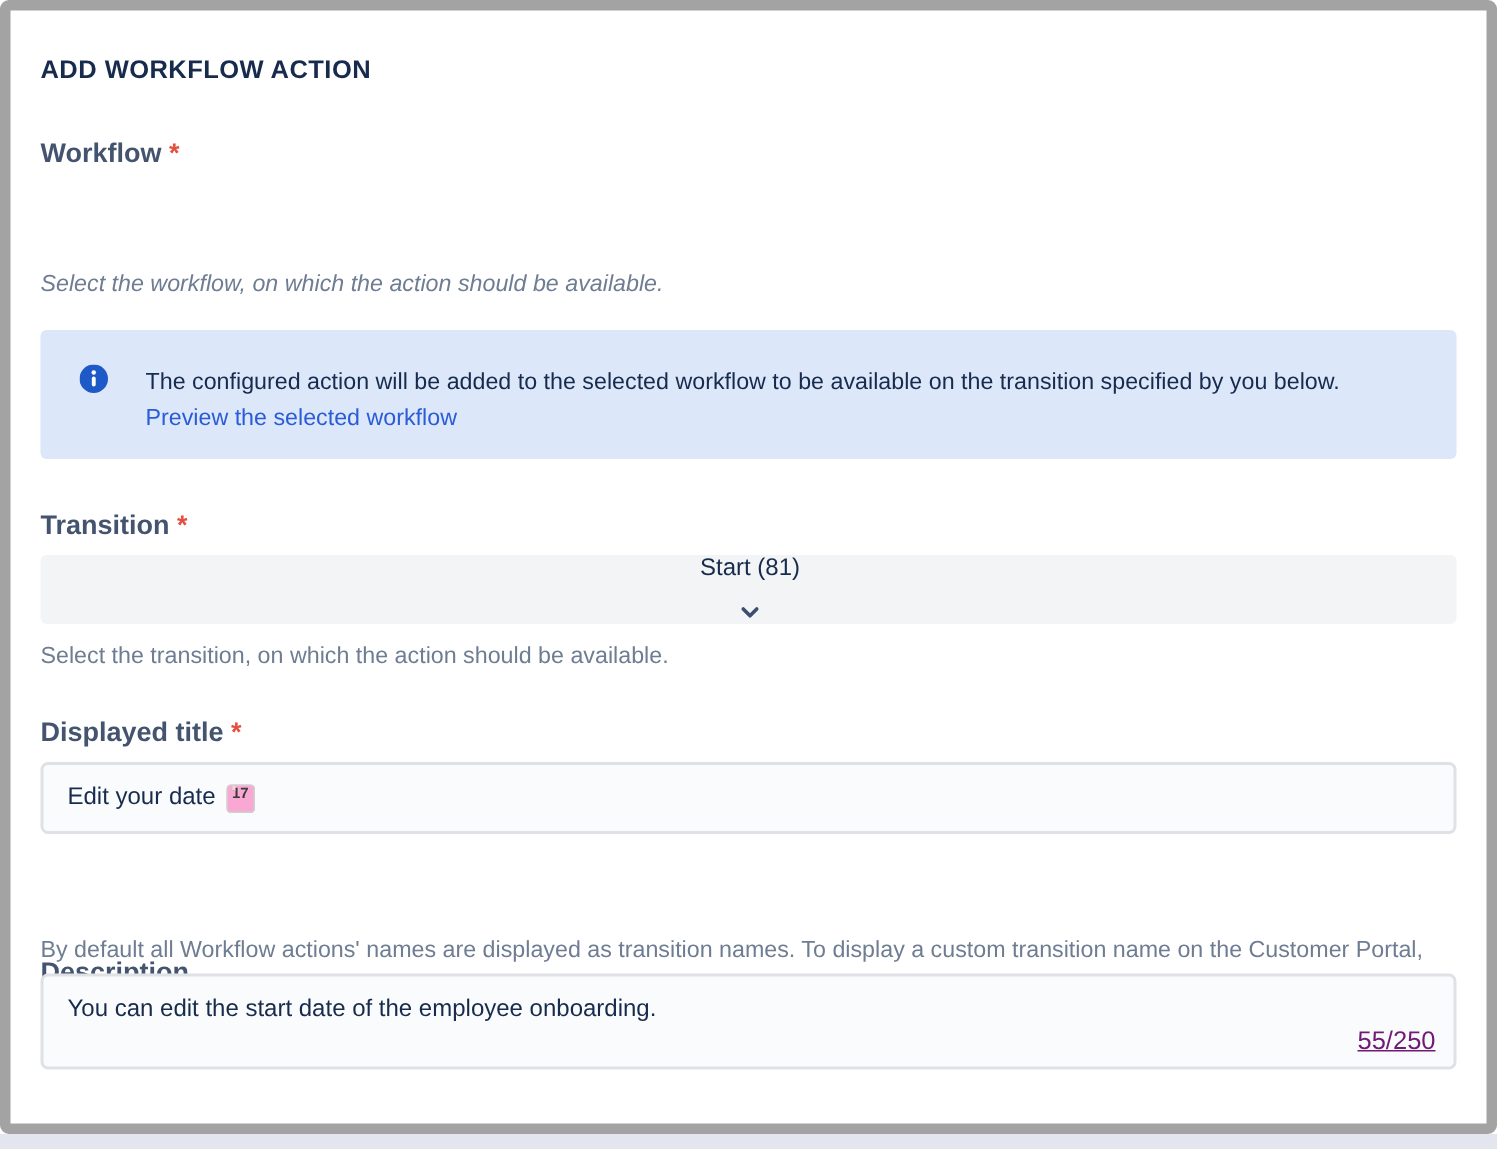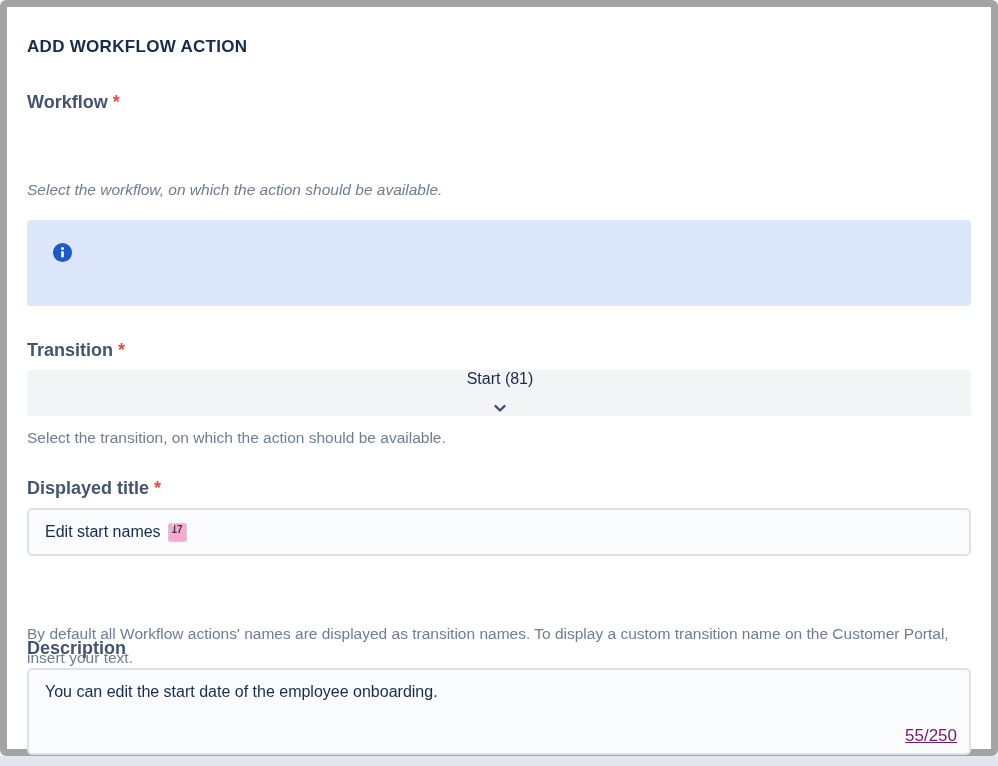--- a/index.html
+++ b/index.html
@@ -145,22 +145,22 @@
     text-align: center;
     font-size: 10px;
     line-height: 13px;
     font-weight: 700;
     color: #3b3b3b;
     font-style: normal;
   }
   .textarea-wrap {
     position: absolute;
     left: 20px; right: 20px;
-    top: 661px;
-    height: 87px;
+    top: 642px;
+    height: 64px;
   }
   .textarea {
     width: 100%; height: 100%;
     background: #fafbfc;
     border: 2px solid #dfe1e6;
     border-radius: 5px;
     padding: 11px 16px;
     font-family: "Liberation Sans", sans-serif;
     font-size: 16px;
     line-height: 22px;
@@ -194,20 +194,24 @@
   <p class="helper" style="top:171px;font-style:italic;">Select the workflow, on which the action should be available.</p>
 
   <div class="banner">
     <span class="banner-icon">
       <svg width="19" height="19" viewBox="0 0 19 19">
         <circle cx="9.5" cy="9.5" r="9.5" fill="#1e59c8"></circle>
         <circle cx="9.5" cy="5.4" r="1.5" fill="#ffffff"></circle>
         <rect x="8.2" y="8" width="2.6" height="6.6" rx="1.3" fill="#ffffff"></rect>
       </svg>
     </span>
+    <div class="banner-body">
+      <div class="banner-message">The configured action will be added to the selected workflow to be available on the transition specified by you below.</div>
+      <a class="banner-link">Preview the selected workflow</a>
+    </div>
   </div>
 
   <div class="label-row" style="top:334px;">
     <span>Transition</span><span class="req">*</span>
   </div>
 
   <div class="select" style="top:363px;flex-direction:column;">
     <span class="select-value">Start (81)</span>
     <span class="select-icons">
       <span class="icon-btn">
@@ -218,21 +222,21 @@
     </span>
   </div>
 
   <p class="helper" style="top:419px;">Select the transition, on which the action should be available.</p>
 
   <div class="label-row" style="top:472px;">
     <span>Displayed title</span><span class="req">*</span>
   </div>
 
   <div class="textfield" style="top:501px;">
-    <span>Edit start names</span>
+    <span>Edit your date</span>
     <span class="calendar-glyph">
       <span class="calendar-top"><i class="l"></i></span>
       <i class="calendar-day">17</i>
     </span>
   </div>
 
   <p class="helper" style="top:590px; max-width:935px;margin-top:25px;">By default all Workflow actions' names are displayed as transition names. To display a custom transition name on the Customer Portal, insert your text.</p>
 
   <div class="label-row" style="top:632px;">
     <span>Description</span>

